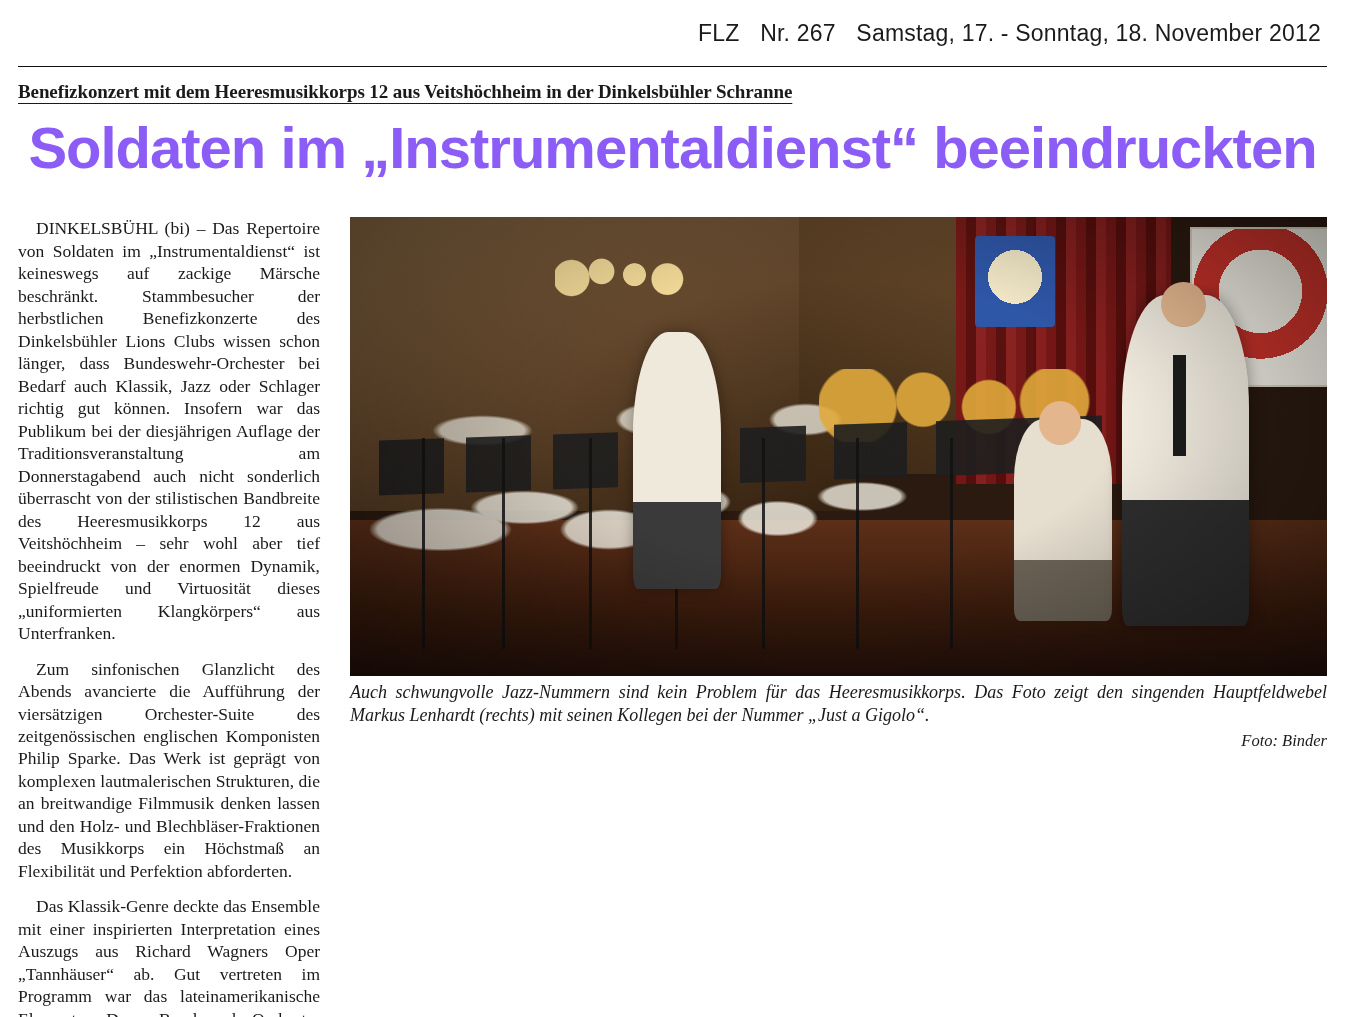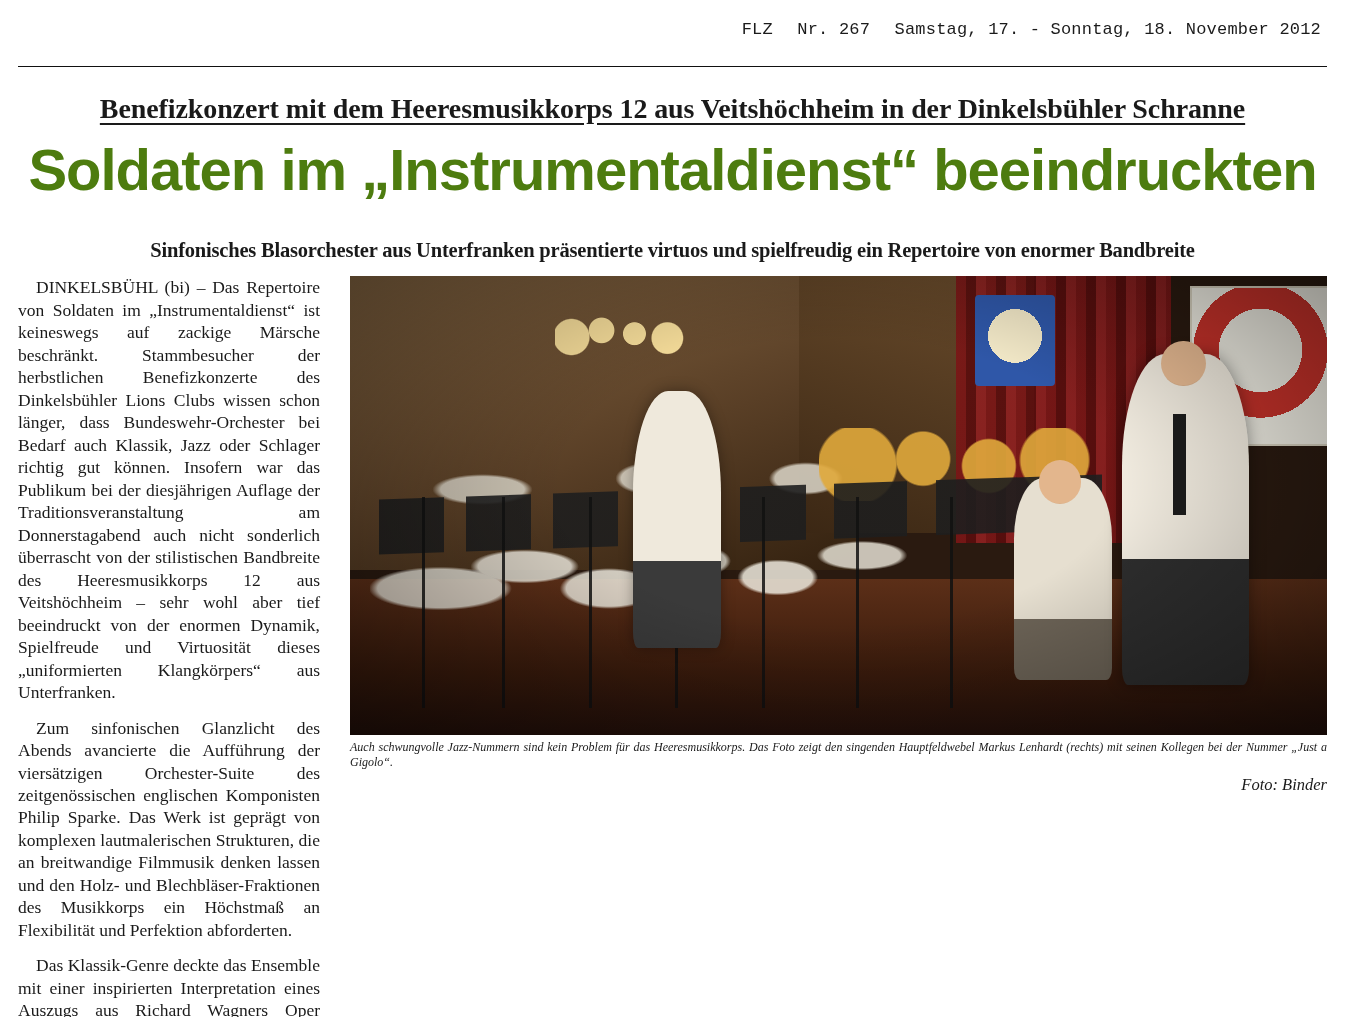--- a/index.html
+++ b/index.html
@@ -18,52 +18,51 @@
   .page {
     width: 1345px;
     height: 1017px;
     position: relative;
     box-sizing: border-box;
     padding: 0 18px;
   }
   
   .masthead {
     text-align: right;
-    font-family: Liberation Mono, monospace;
-    font-size: 17px;
+    font-family: Liberation Sans, sans-serif;
+    font-size: 23px;
     letter-spacing: .2px;
     color: #1b1b1b;
     padding-top: 20px;
     padding-right: 6px;
     height: 34px;
   }
   .masthead span { margin-left: 14px; }
   .rule-top {
     border-top: 1px solid #111;
     margin: 12px 0 0 0;
   }
   
   .kicker {
-    text-align: center;
     font-family: "Liberation Serif", serif;
     font-weight: bold;
-    font-size: 28px;
-    margin-top: 26px;
+    font-size: 19px;
+    margin-top: 14px;
     text-decoration: underline;
     text-underline-offset: 5px;
     letter-spacing: -0.1px;
   }
   
   .headline {
     text-align: center;
     font-family: "Liberation Sans", sans-serif;
     font-weight: bold;
     font-size: 58px;
     line-height: 1.06;
-    color: #4d7c0f;
+    color: #8b5cf6;
     margin-top: 14px;
     letter-spacing: -1px;
   }
   .subhead {
     text-align: center;
     font-family: "Liberation Serif", serif;
     font-weight: bold;
     font-size: 20.5px;
     margin-top: 10px;
     letter-spacing: -0.2px;
@@ -92,21 +91,21 @@
   .photo {
     width: 977px;
     height: 459px;
     position: relative;
     overflow: hidden;
     background: #20150e;
   }
   .caption {
     font-family: "Liberation Serif", serif;
     font-style: italic;
-    font-size: 12px;
+    font-size: 18px;
     line-height: 1.24;
     margin-top: 5px;
     text-align: justify;
   }
   .credit {
     font-family: "Liberation Serif", serif;
     font-style: italic;
     font-size: 16.5px;
     text-align: right;
     margin-top: 5px;
@@ -243,21 +242,20 @@
     <span>Nr. 267</span>
     <span>Samstag, 17. - Sonntag, 18. November 2012</span>
   </div>
 
   <div class="rule-top"></div>
 
   <div class="kicker">Benefizkonzert mit dem Heeresmusikkorps 12 aus Veitshöchheim in der Dinkelsbühler Schranne</div>
 
   <h1 class="headline">Soldaten im „Instrumentaldienst“ beeindruckten</h1>
 
-  <div class="subhead">Sinfonisches Blasorchester aus Unterfranken präsentierte virtuos und spielfreudig ein Repertoire von enormer Bandbreite</div>
 
   <div class="content">
 
     <div class="top-section">
 
       <div class="col">
         <p class="first">DINKELSBÜHL (bi) – Das Repertoire von Soldaten im „Instrumentaldienst“ ist keineswegs auf zackige Märsche beschränkt. Stammbesucher der herbstlichen Benefizkonzerte des Dinkelsbühler Lions Clubs wissen schon länger, dass Bundeswehr-Orchester bei Bedarf auch Klassik, Jazz oder Schlager richtig gut können. Insofern war das Publikum bei der diesjährigen Auflage der Traditionsveranstaltung am Donnerstagabend auch nicht sonderlich überrascht von der stilistischen Bandbreite des Heeresmusikkorps 12 aus Veitshöchheim – sehr wohl aber tief beeindruckt von der enormen Dynamik, Spielfreude und Virtuosität dieses „uniformierten Klangkörpers“ aus Unterfranken.</p>
         <p>Zum sinfonischen Glanzlicht des Abends avancierte die Aufführung der viersätzigen Orchester-Suite des zeitgenössischen englischen Komponisten Philip Sparke. Das Werk ist geprägt von komplexen lautmalerischen Strukturen, die an breitwandige Filmmusik denken lassen und den Holz- und Blechbläser-Fraktionen des Musikkorps ein Höchstmaß an Flexibilität und Perfektion abforderten.</p>
         <p>Das Klassik-Genre deckte das Ensemble mit einer inspirierten Interpretation eines Auszugs aus Richard Wagners Oper „Tannhäuser“ ab. Gut vertreten im Programm war das lateinamerikanische Element. Das Bundeswehr-Orchester entführte die Zuhörer zunächst in die facettenreiche Klangwelt der Karibik, indem es die „Conga del Fuego Nuevo“ von Arturo Marquez aufführte, und ließ im zweiten Teil An-</p>
       </div>

